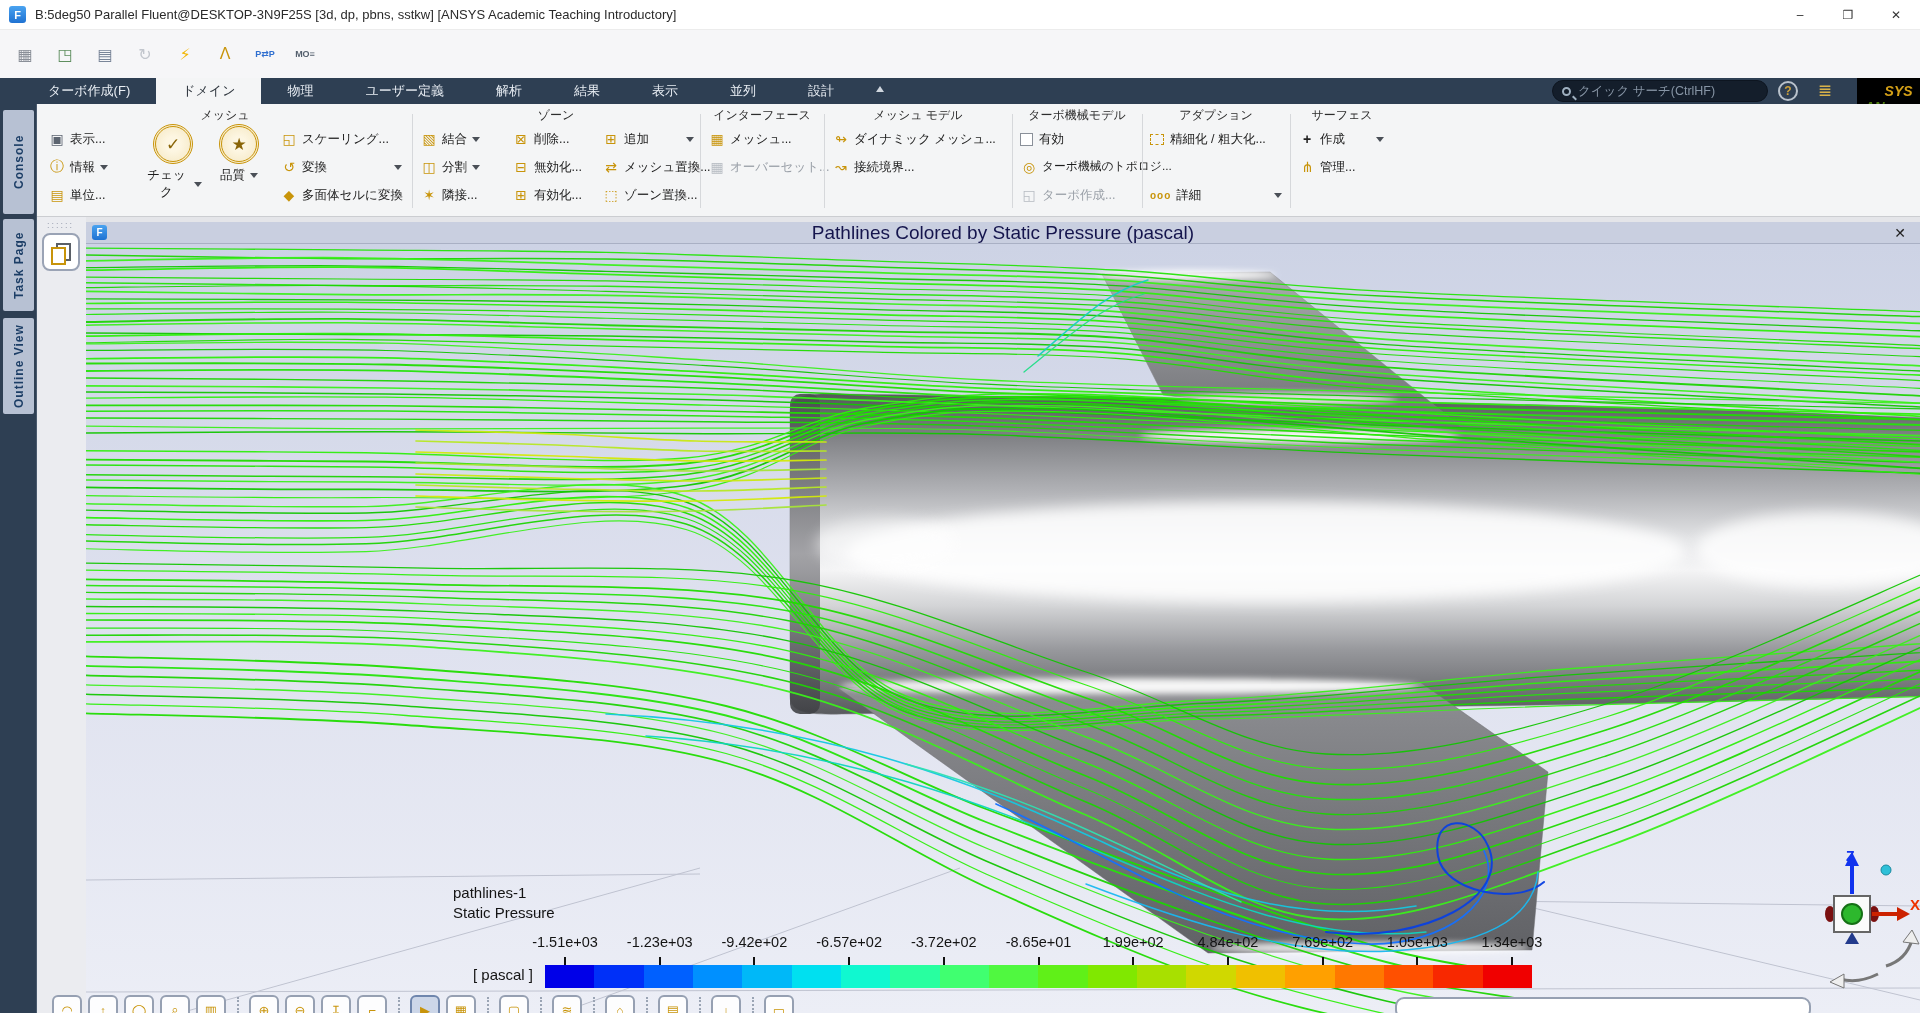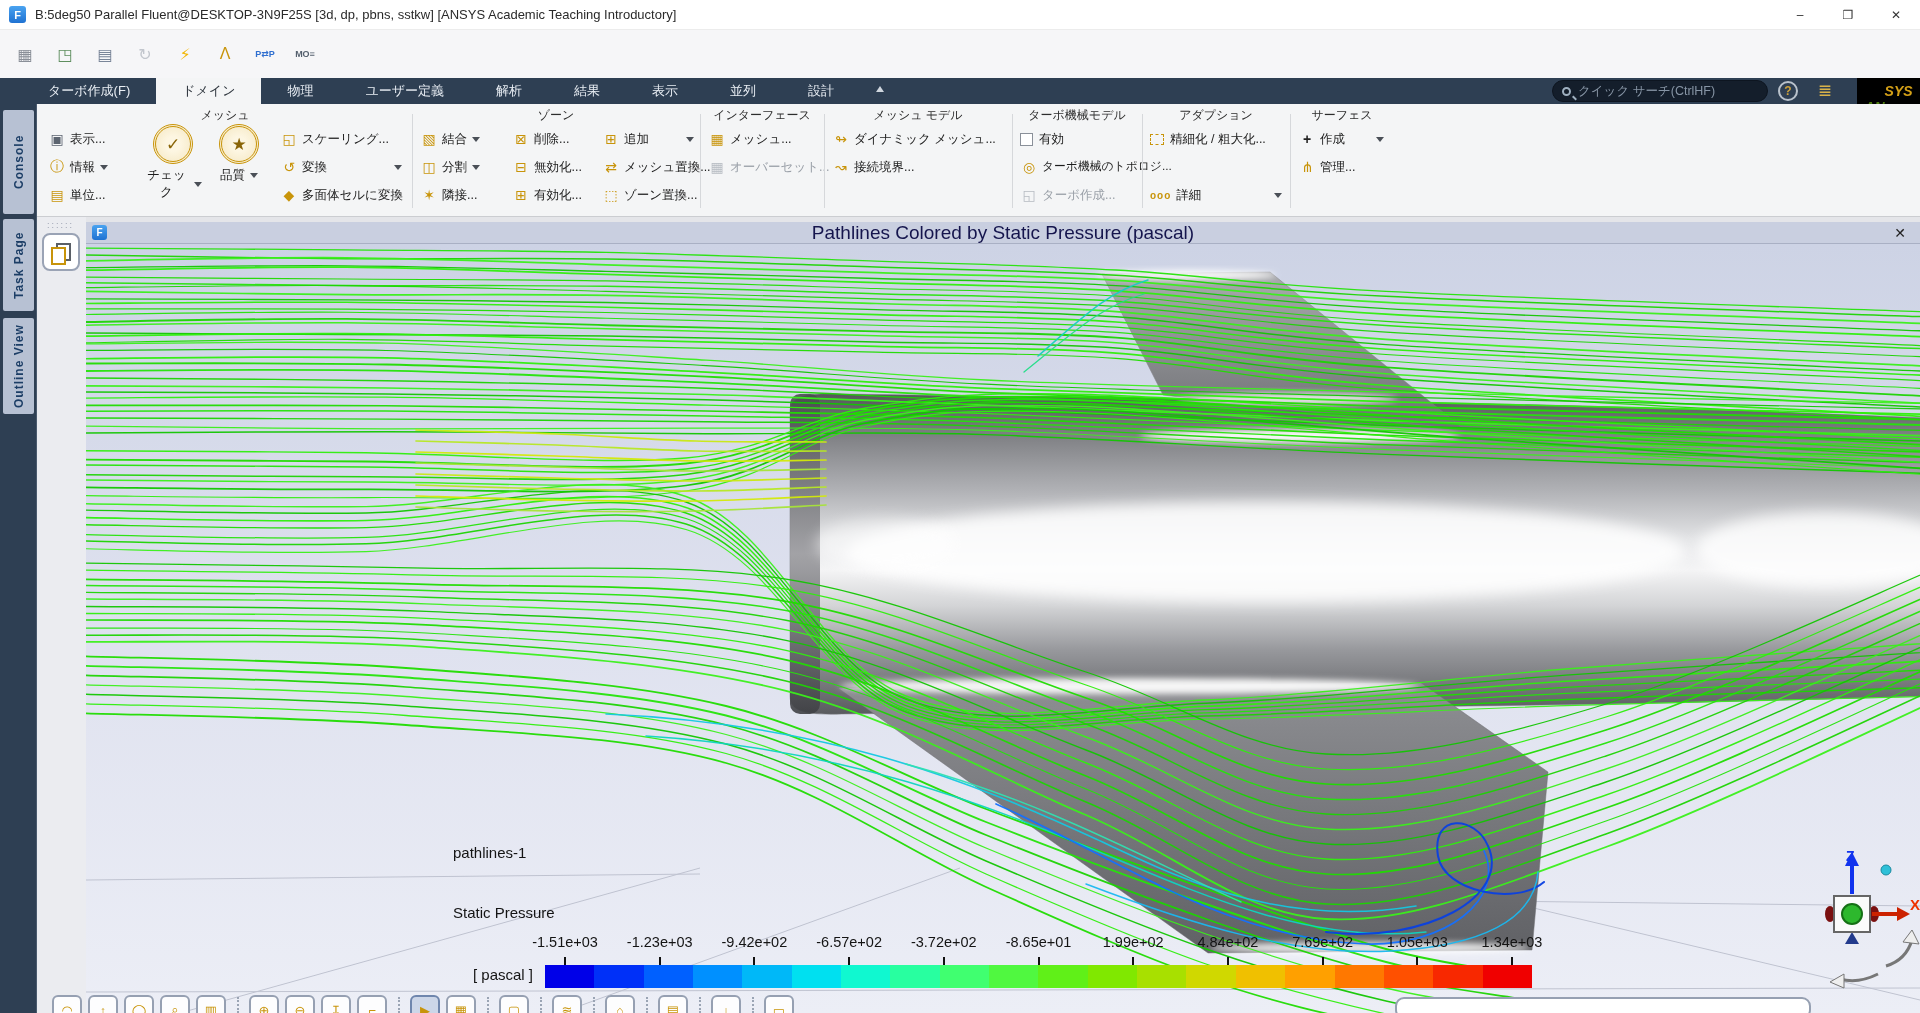--- a/index.html
+++ b/index.html
@@ -478,21 +478,21 @@
           <path d="M 1240 688 C 1340 700, 1425 652, 1402 602 C 1390 572, 1345 568, 1352 612 C 1358 648, 1430 662, 1458 638" stroke="#0a40e0" stroke-width="2" opacity="0.95"></path>
           <path d="M 1000 640 C 1105 680, 1205 712, 1305 707 C 1395 702, 1448 676, 1452 628" stroke="#19b8f0" stroke-width="1.5" opacity="0.95"></path>
           <path d="M 820 520 C 960 558, 1060 615, 1155 658" stroke="#30e0b0" stroke-width="1.4" opacity="0.95"></path>
           <path d="M 952 112 C 998 72, 1022 48, 1062 36" stroke="#18cfc0" stroke-width="1.5" opacity="0.95"></path>
           <path d="M 938 128 C 990 86, 1016 62, 1058 50" stroke="#22dd88" stroke-width="1.3" opacity="0.95"></path>
         </g>
     </svg>
   </div>
 
 
-  <div class="lbl" style="left:453px;top:844px;">pathlines-1</div>
+  <div class="lbl" style="left:453px;top:884px;">pathlines-1</div>
   <div class="lbl" style="left:453px;top:904px;">Static Pressure</div>
   <div class="lbl" style="left:473px;top:966px;">[ pascal ]</div>
   <div class="legendlabels" id="legendLabels">
       <span style="left: 20px;">-1.51e+03</span>
       <span style="left: 114.7px;">-1.23e+03</span>
       <span style="left: 209.4px;">-9.42e+02</span>
       <span style="left: 304.1px;">-6.57e+02</span>
       <span style="left: 398.8px;">-3.72e+02</span>
       <span style="left: 493.5px;">-8.65e+01</span>
       <span style="left: 588.2px;">1.99e+02</span>

